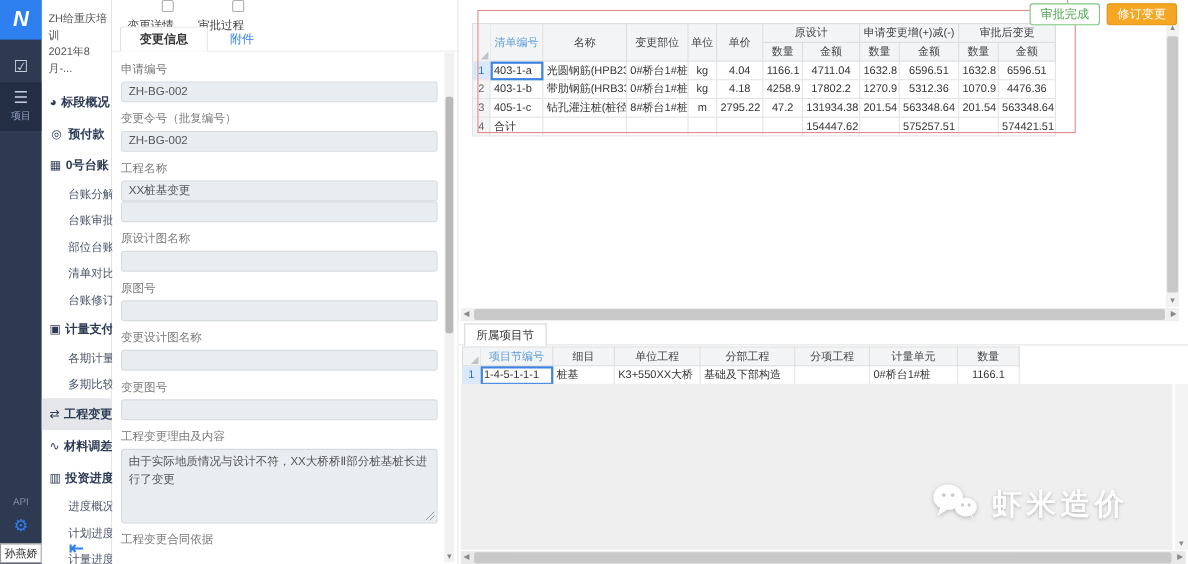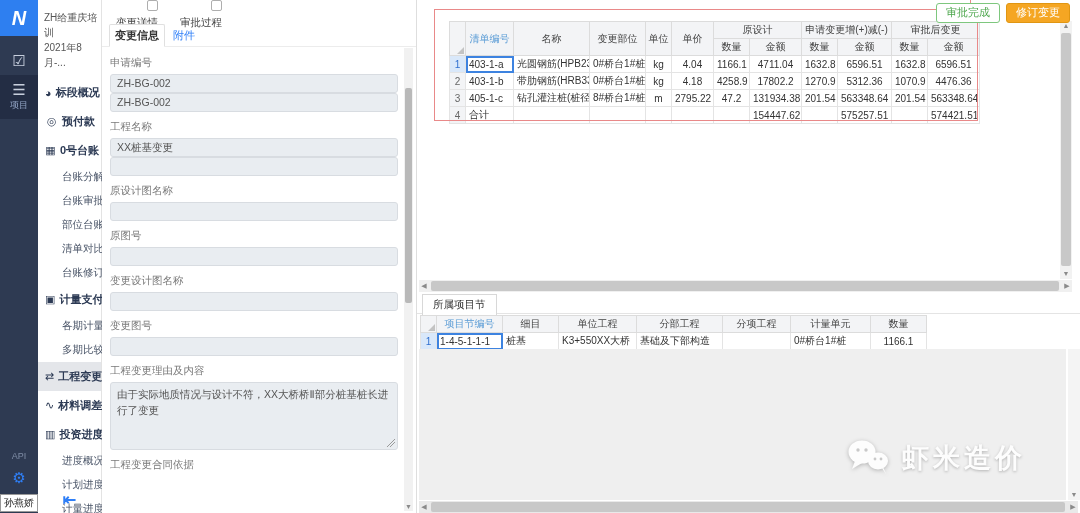--- a/index.html
+++ b/index.html
@@ -28,21 +28,21 @@
   .m2 { padding:5px 2px 5px 24px; font-size:10.5px; color:#4a5568; cursor:pointer; white-space:nowrap; }
   .collapse { position:absolute; bottom:4px; left:0; right:0; text-align:center; color:#2f7ff7; font-size:16px; font-weight:bold; cursor:pointer; }
 
   
   .form-col { position:relative; width:315px; flex:none; background:#fff; border-right:1px solid #dedede; overflow:hidden; }
   .chk-row { height:23px; padding:6px 0 0 14px; display:flex; gap:22px; align-items:center; }
   .chk { display:flex; align-items:flex-end; gap:5px; cursor:pointer;flex-direction:column; }
   .chk .box { width:11px; height:11px; border:1px solid #aeaeae; border-radius:2px; background:#fff; }
   .chk .lbl { font-size:10.5px; color:#444; }
   .tabs { height:24px; padding-left:7px; display:flex; align-items:flex-end; gap:3px; border-bottom:1px solid #ececec; }
-  .tab { font-size:11px; padding:3px 5px; cursor:pointer;font-family:Liberation Mono, monospace; }
+  .tab { font-size:11px; padding:3px 17px; cursor:pointer;font-family:Liberation Mono, monospace; }
   .tab.active { color:#333; font-weight:bold; background:#fff; border:1px solid #e0e0e0; border-bottom:1px solid #fff; border-radius:2px 2px 0 0; position:relative; top:1px; }
   .tab.inactive { color:#2f7ff7; }
   .fields { position:absolute; left:8px; right:18px; top:48px; bottom:0; overflow:hidden; }
   .flabel { font-size:10.5px; color:#7a7a7a; margin:8px 0 4px; }
   .finput { height:19px; background:#e9edf1; border:1px solid #d8dce1; border-radius:3px; font-size:10.5px; color:#555; padding:0 6px; line-height:17px; white-space:nowrap; overflow:hidden; }
   .ftext { position:relative; background:#e9edf1; border:1px solid #d8dce1; border-radius:3px; font-size:10.5px; color:#555; padding:4px 6px; line-height:1.5; }
   .ftext.h1 { height:68px; }
   .resize-grip { position:absolute; right:2px; bottom:2px; width:8px; height:8px;
     background:linear-gradient(135deg, transparent 45%, #9a9a9a 45%, #9a9a9a 52%, transparent 52%, transparent 68%, #9a9a9a 68%, #9a9a9a 75%, transparent 75%); }
   .fscroll { position:absolute; right:3px; top:48px; bottom:2px; width:9px; background:#f1f1f1; }
@@ -62,21 +62,21 @@
   .grid th { background:#f3f4f6; border:1px solid #dcdcdc; font-weight:normal; color:#444; padding:1px 2px; height:14px; overflow:hidden; white-space:nowrap; }
   .grid td { border:1px solid #e4e4e4; padding:1px 3px; height:15px; overflow:hidden; white-space:nowrap; }
   .grid td.rn { background:#f3f4f6; color:#666; text-align:center; padding:1px 1px; }
   .grid tr.selrow td.rn { background:#d9e8fa; color:#2f6fd0; }
   .grid .blueh { color:#5b9cd6; }
   .grid td.num { text-align:center; }
   .grid td.ctr { text-align:center;margin-left:12px; }
   .selcell { outline:2px solid #3d83e0; outline-offset:-2px; }
   th.corner { position:relative; }
   th.corner:after { content:""; position:absolute; right:1px; bottom:1px; border-left:7px solid transparent; border-bottom:7px solid #c3c3c3; }
-  .change-table { position:absolute; left:32px; top:21px; width:530px; z-index:2; }
+  .change-table { position:absolute; left:12px; top:21px; width:530px; z-index:2; }
 
   .vscroll-top { position:absolute; right:8px; top:21px; width:12px; height:258px; background:#f2f2f2; }
   .vthumb { position:absolute; left:1px; right:1px; top:12px; bottom:13px; background:#c8c8c8; border-radius:2px; cursor:pointer; }
   .sarrow { position:absolute; left:0; right:0; text-align:center; font-size:7px; color:#8a8a8a; line-height:10px; cursor:pointer; }
   .sarrow.up { top:0; } .sarrow.dn { bottom:0; }
   .hscroll { position:absolute; height:12px; background:#f0f0f0; }
   .hscroll-top { left:2px; right:8px; top:280px; }
   .hthumb { position:absolute; top:1px; bottom:1px; left:12px; right:13px; background:#c8c8c8; border-radius:2px; cursor:pointer; }
   .harrow { position:absolute; top:0; bottom:0; width:10px; text-align:center; font-size:7px; color:#8a8a8a; line-height:12px; cursor:pointer; }
   .harrow.lf { left:0; } .harrow.rt { right:0; }
@@ -178,20 +178,21 @@
           <span class="lbl">审批过程</span>
         </span>
       </div>
     <div class="tabs">
         <span class="tab active">变更信息</span>
         <span class="tab inactive">附件</span>
       </div>
     <div class="fields">
         <div class="flabel">申请编号</div>
         <div class="finput">ZH-BG-002</div>
+        <div class="flabel">变更令号（批复编号）</div>
         <div class="finput">ZH-BG-002</div>
         <div class="flabel">工程名称</div>
         <div class="finput">XX桩基变更</div>
         <div class="finput"></div>
         <div class="flabel">原设计图名称</div>
         <div class="finput"></div>
         <div class="flabel">原图号</div>
         <div class="finput"></div>
         <div class="flabel">变更设计图名称</div>
         <div class="finput"></div>

